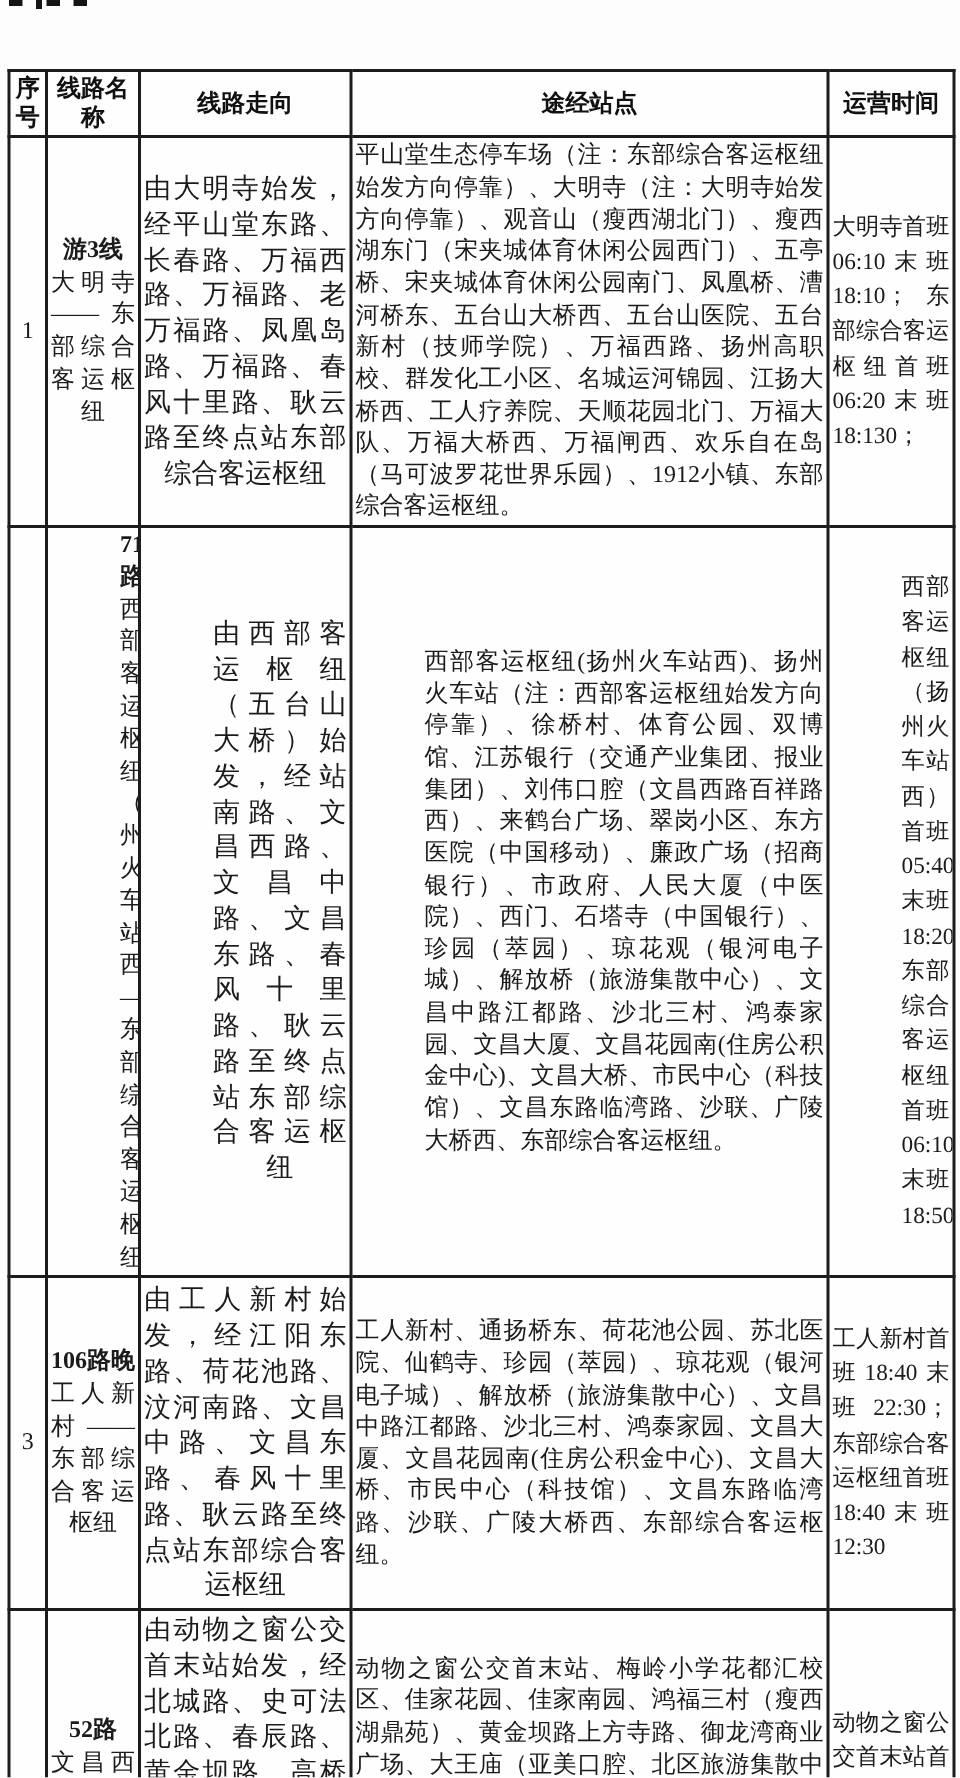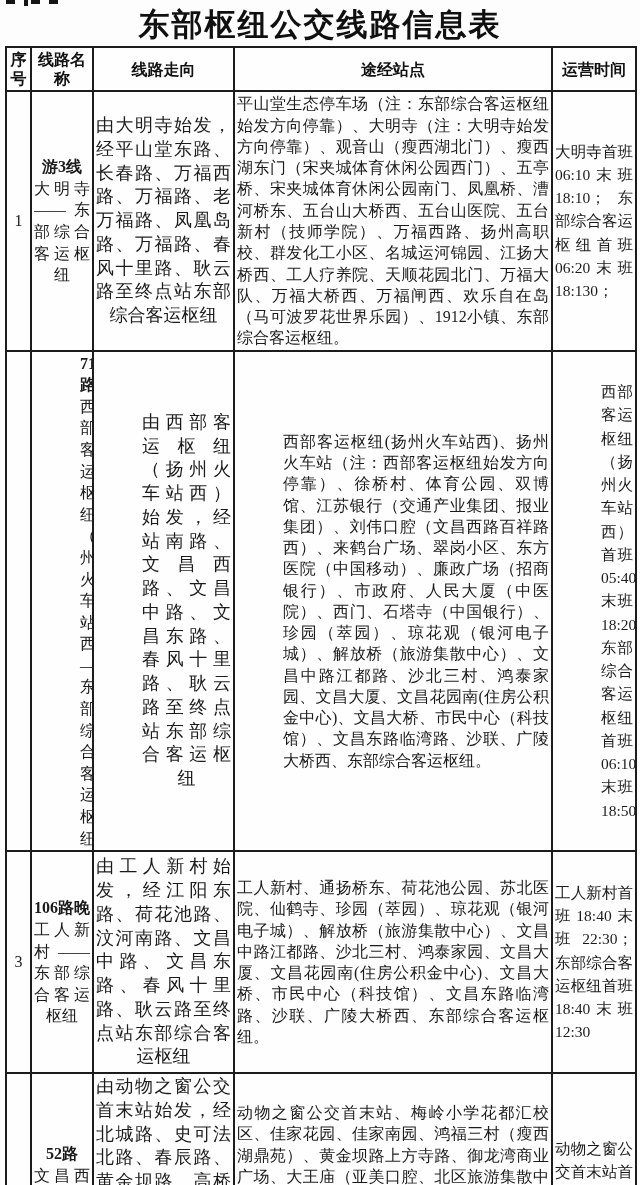--- a/index.html
+++ b/index.html
@@ -73,21 +73,20 @@
 </style>
 </head>
 <body>
 
 <div class="page">
 
   <div class="fragment">
     <i></i><i class="tall"></i><i></i><i></i>
   </div>
 
-  <div class="title">东部枢纽公交线路信息表</div>
 
   <table class="routes">
     <colgroup>
       <col class="w-no">
         <col class="w-name">
         <col class="w-dir">
         <col class="w-stops">
         <col class="w-hours">
     </colgroup>
     <thead>
@@ -109,21 +108,21 @@
         <td class="c-dir">由大明寺始发，经平山堂东路、长春路、万福西路、万福路、老万福路、凤凰岛路、万福路、春风十里路、耿云路至终点站东部综合客运枢纽</td>
         <td class="c-stops">平山堂生态停车场（注：东部综合客运枢纽始发方向停靠）、大明寺（注：大明寺始发方向停靠）、观音山（瘦西湖北门）、瘦西湖东门（宋夹城体育休闲公园西门）、五亭桥、宋夹城体育休闲公园南门、凤凰桥、漕河桥东、五台山大桥西、五台山医院、五台新村（技师学院）、万福西路、扬州高职校、群发化工小区、名城运河锦园、江扬大桥西、工人疗养院、天顺花园北门、万福大队、万福大桥西、万福闸西、欢乐自在岛（马可波罗花世界乐园）、1912小镇、东部综合客运枢纽。</td>
         <td class="c-hours">大明寺首班06:10末班18:10；东部综合客运枢纽首班06:20末班18:130；</td>
       </tr>
       <tr class="r2">
         <td class="c-no">2</td>
         <td class="c-name">
           <div class="route-no">71路</div>
           <div>西部客运枢纽（扬州火车站西）——东部综合客运枢纽</div>
         </td>
-        <td class="c-dir">由西部客运枢纽（扬州火车站西）始发，经站南路、文昌西路、文昌中路、文昌东路、春风十里路、耿云路至终点站东部综合客运枢纽</td>
+        <td class="c-dir">由西部客运枢纽（五台山大桥）始发，经站南路、文昌西路、文昌中路、文昌东路、春风十里路、耿云路至终点站东部综合客运枢纽</td>
         <td class="c-stops">西部客运枢纽(扬州火车站西)、扬州火车站（注：西部客运枢纽始发方向停靠）、徐桥村、体育公园、双博馆、江苏银行（交通产业集团、报业集团）、刘伟口腔（文昌西路百祥路西）、来鹤台广场、翠岗小区、东方医院（中国移动）、廉政广场（招商银行）、市政府、人民大厦（中医院）、西门、石塔寺（中国银行）、珍园（萃园）、琼花观（银河电子城）、解放桥（旅游集散中心）、文昌中路江都路、沙北三村、鸿泰家园、文昌大厦、文昌花园南(住房公积金中心)、文昌大桥、市民中心（科技馆）、文昌东路临湾路、沙联、广陵大桥西、东部综合客运枢纽。</td>
         <td class="c-hours">西部客运枢纽（扬州火车站西）首班05:40末班18:20；东部综合客运枢纽首班06:10末班18:50</td>
       </tr>
       <tr class="r3">
         <td class="c-no">3</td>
         <td class="c-name">
           <div class="route-no">106路晚</div>
           <div>工人新村——东部综合客运枢纽</div>
         </td>
         <td class="c-dir">由工人新村始发，经江阳东路、荷花池路、汶河南路、文昌中路、文昌东路、春风十里路、耿云路至终点站东部综合客运枢纽</td>

